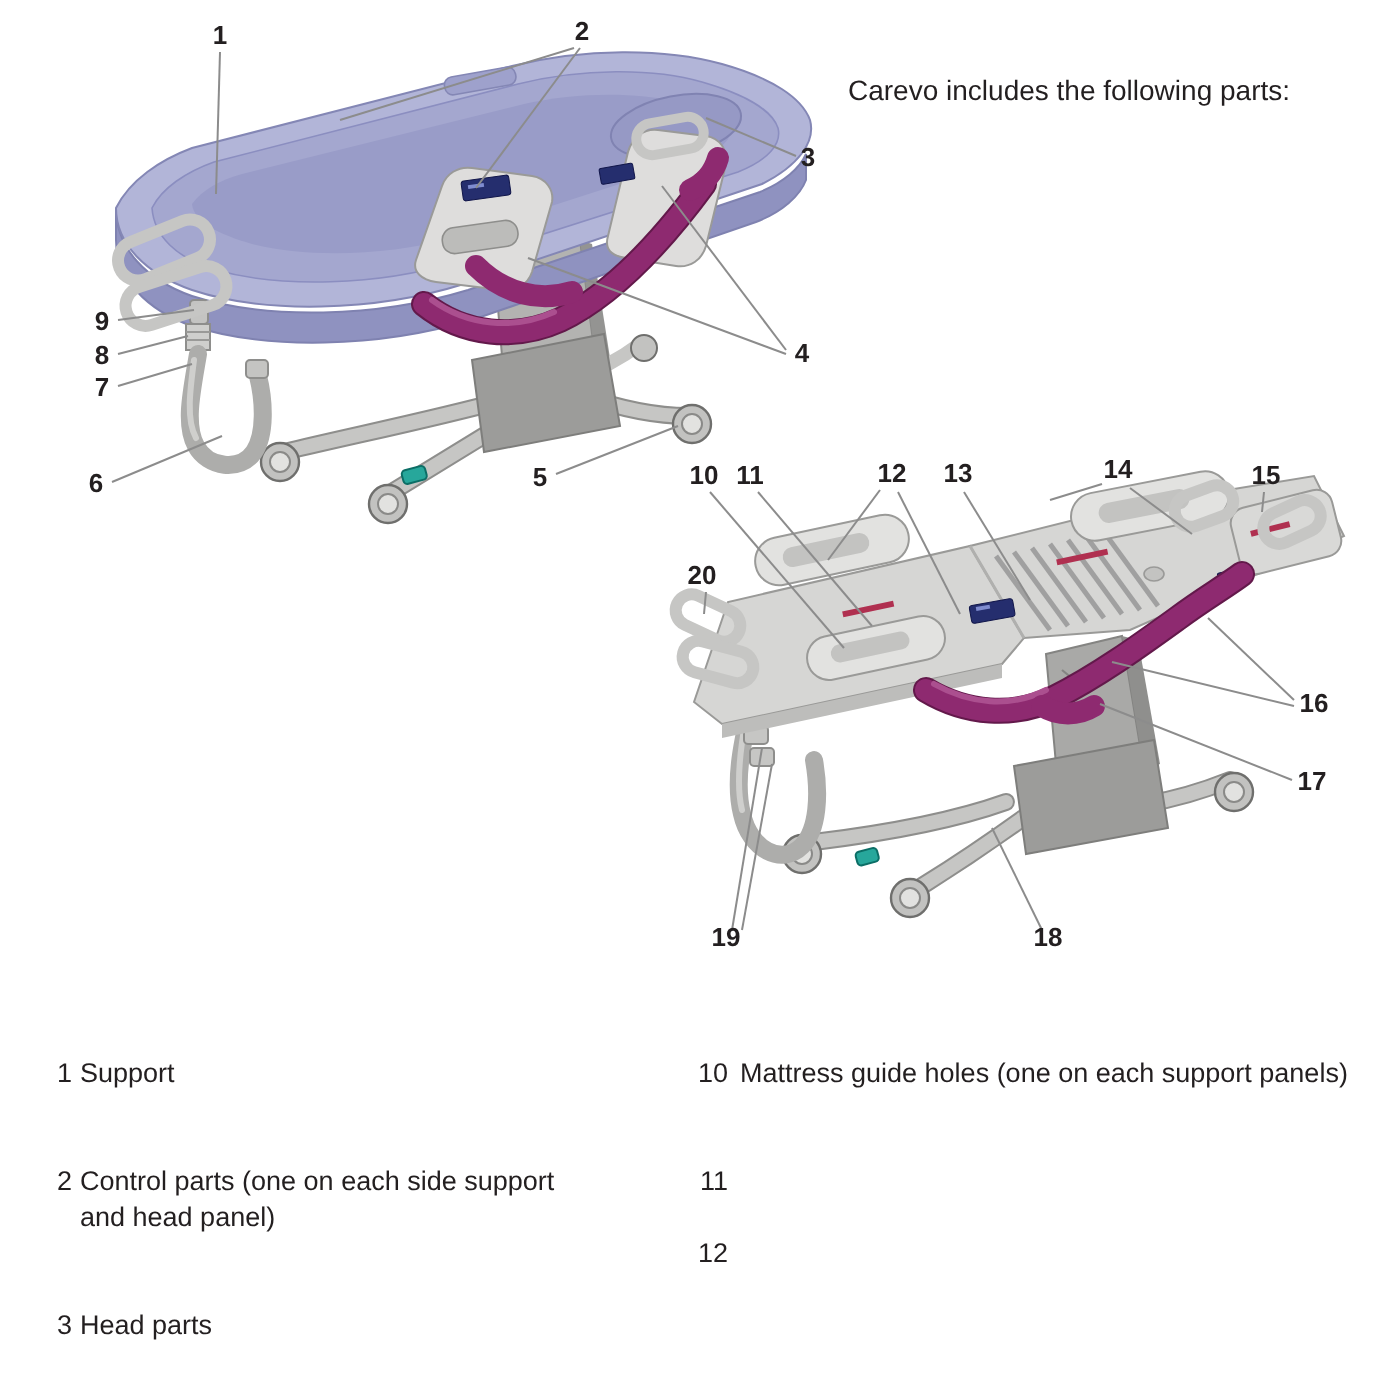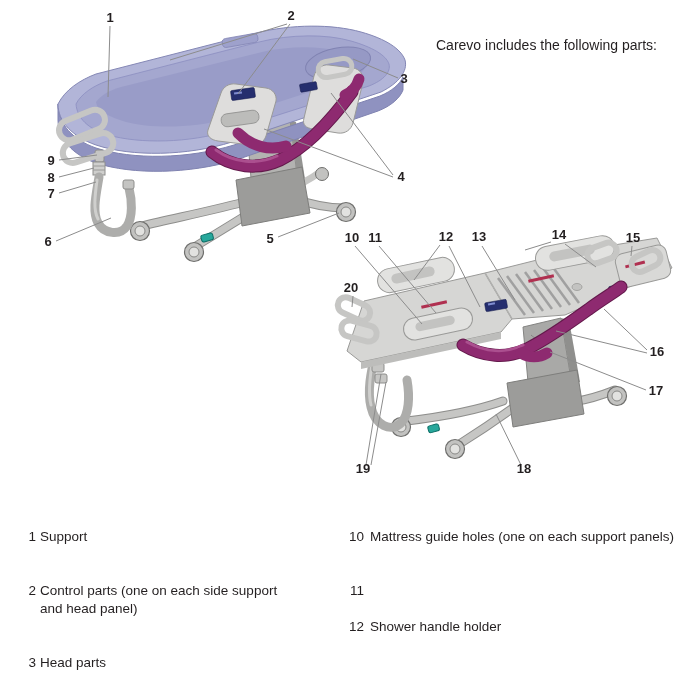--- a/index.html
+++ b/index.html
@@ -1,18 +1,18 @@
 <!DOCTYPE html>
 <html style="--text: #231f20; --leader: #8c8c8c; --mattress: #a4a7cf; --mattress_light: #b2b5d8; --mattress_dark: #8f92c0; --frame_gray: #c6c6c4; --handle_magenta: #8e2a70; --magenta_dark: #63194b; --control_navy: #252e6e; --brake_teal: #27a79b; --stripe_red: #b03050;"><head>
 <meta charset="utf-8">
 <style>
   html,body{margin:0;padding:0;background:#fff;}
   #page{position:relative;width:700px;height:700px;background:#fff;overflow:hidden;
         font-family:"Liberation Sans",sans-serif;color:var(--text,#231f20);}
-  #header-title{position:absolute;left:436px;top:37px;font-size:14px;color:var(--text);}
+  #header-title{position:absolute;left:424px;top:37px;font-size:14px;color:var(--text);}
   svg{position:absolute;}
   #diagram1{left:0;top:0;}
   #diagram2{left:325px;top:215px;}
   .callout-text{font-family:"Liberation Sans",sans-serif;font-weight:bold;font-size:13px;fill:var(--text);}
   .leader{stroke:var(--leader);stroke-width:1;fill:none;}
   .navy{fill:var(--control_navy);stroke:#11164a;stroke-width:.5;}
   .navy-lite{fill:#7f8cd0;}
   .teal{fill:var(--brake_teal);stroke:#0c6e66;stroke-width:1;}
   .redstripe{fill:var(--stripe_red);}
   .tube{fill:none;stroke:var(--frame_gray);stroke-width:7;stroke-linecap:round;}
@@ -272,21 +272,21 @@
     
     
     
     
     
   </div>
 
   <div class="legend right">
     <div class="row"><span class="num">10</span><span>Mattress guide holes (one on each support panels)</span></div>
     <div class="row"><span class="num">11</span></div>
-    <div class="row"><span class="num">12</span><span>Shower handle holder</span></div>
+    <div class="row"><span class="num">12</span></div>
     
     
     
     
     
     
     
   </div>
 
 </div>

